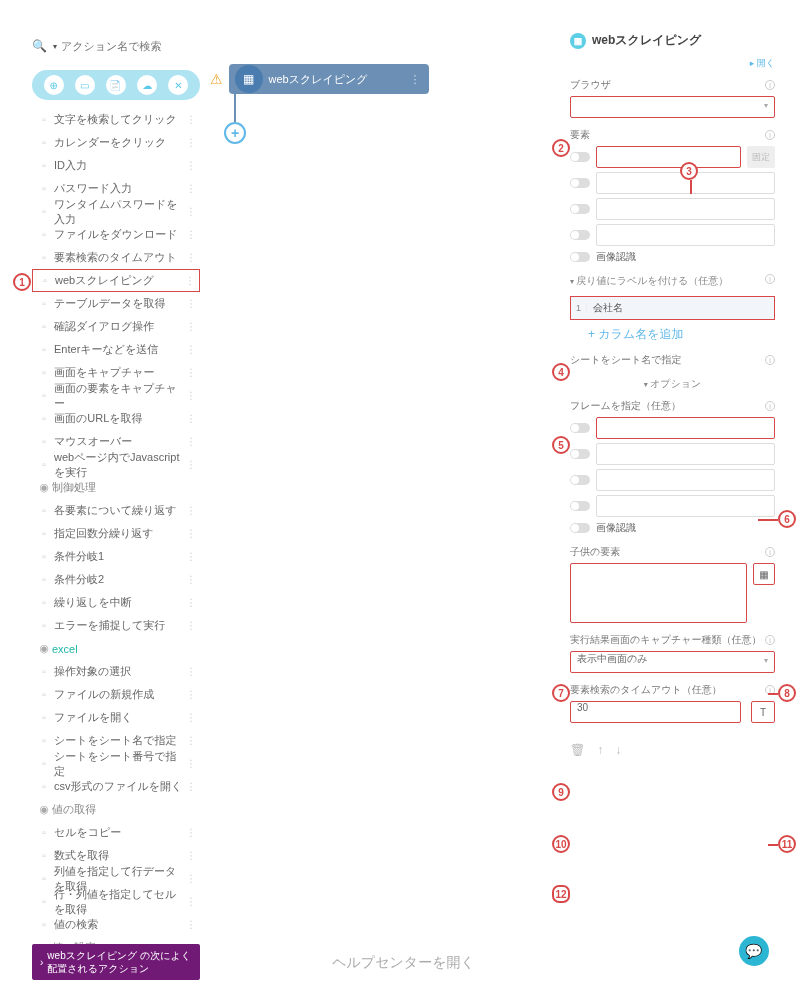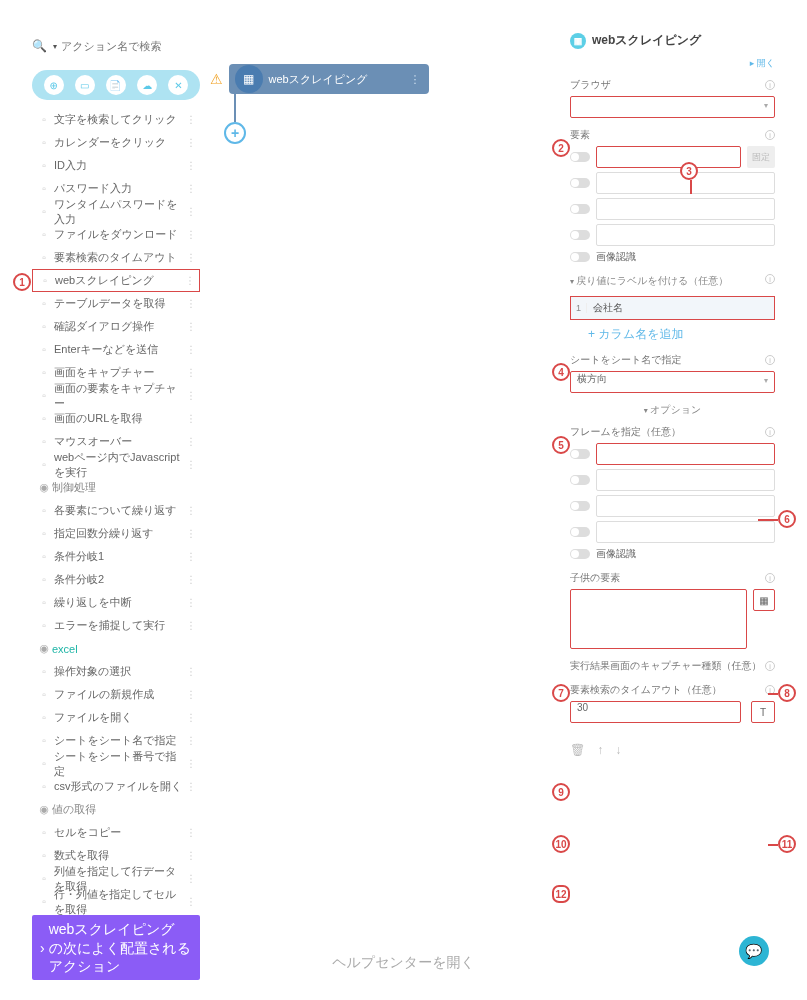--- a/index.html
+++ b/index.html
@@ -67,21 +67,21 @@
 .textarea-red { width: 100%; height: 60px; border: 1px solid #d94848; border-radius: 2px; resize: none; }
 .child-wrap { position: relative; display: flex; gap: 6px; }
 .child-wrap .textarea-red { flex: 1; }
 
 .timeout-row { display: flex; gap: 10px; align-items: center; }
 .timeout-row .field-input { flex: 1; }
 .timeout-row .unit-box { width: 24px; height: 22px; border: 1px solid #d94848; border-radius: 2px; display: flex; align-items: center; justify-content: center; }
 
 .footer-actions { position: absolute; bottom: 0; left: 0; display: flex; gap: 12px; color: #bbb; font-size: 12px; }
 
-.bottom-tip { position: absolute; left: 32px; bottom: 20px; width: 168px; background: #8b5cf6; color: #fff; font-size: 14px; padding: 5px 8px; border-radius: 2px; display: flex; align-items: center; gap: 4px; line-height: 1.3; }
+.bottom-tip { position: absolute; left: 32px; bottom: 20px; width: 168px; background: #701a75; color: #fff; font-size: 10px; padding: 5px 8px; border-radius: 2px; display: flex; align-items: center; gap: 4px; line-height: 1.3; }
 .bottom-tip::before { content: "›"; color: #fff; }
 .help-link { position: absolute; left: 50%; bottom: 28px; transform: translateX(-50%); font-size: 14px; color: #aaa; }
 .fab { position: absolute; right: 38px; bottom: 34px; width: 30px; height: 30px; background: #2db5d4; border-radius: 50%; display: flex; align-items: center; justify-content: center; color: #fff; font-size: 14px; }
 
 .callout { position: absolute; width: 18px; height: 18px; border: 2px solid #d94848; border-radius: 50%; display: flex; align-items: center; justify-content: center; font-size: 10px; color: #d94848; background: #fff; font-weight: bold; }
 .callout-line { position: absolute; background: #d94848; }
 </style>
 </head>
 <body>
 
@@ -345,21 +345,20 @@
     <div class="idx">1</div>
     <div class="val">会社名</div>
   </div>
   <div class="add-column">+ カラム名を追加</div>
 
   <div class="field">
     <div class="field-label">
         <span>シートをシート名で指定</span>
         <span class="info-i">i</span>
       </div>
-    <div class="field-input red select"><span>横方向</span></div>
   </div>
 
   <div class="section-title center caret-before">オプション</div>
 
   <div class="field">
     <div class="field-label">
         <span>フレームを指定（任意）</span>
         <span class="info-i">i</span>
       </div>
     <div class="multi-row">
@@ -393,20 +392,21 @@
       <textarea class="textarea-red" style=""></textarea>
       <div style="width:22px;height:22px;border:1px solid #d94848;border-radius:2px;display:flex;align-items:center;justify-content:center;">▦</div>
     </div>
   </div>
 
   <div class="field">
     <div class="field-label">
         <span>実行結果画面のキャプチャー種類（任意）</span>
         <span class="info-i">i</span>
       </div>
+    <div class="field-input red select"><span>表示中画面のみ</span></div>
   </div>
 
   <div class="field">
     <div class="field-label">
         <span>要素検索のタイムアウト（任意）</span>
         <span class="info-i">i</span>
       </div>
     <div class="timeout-row">
       <div class="field-input red"><span>30</span></div>
       <div class="unit-box">T</div>

